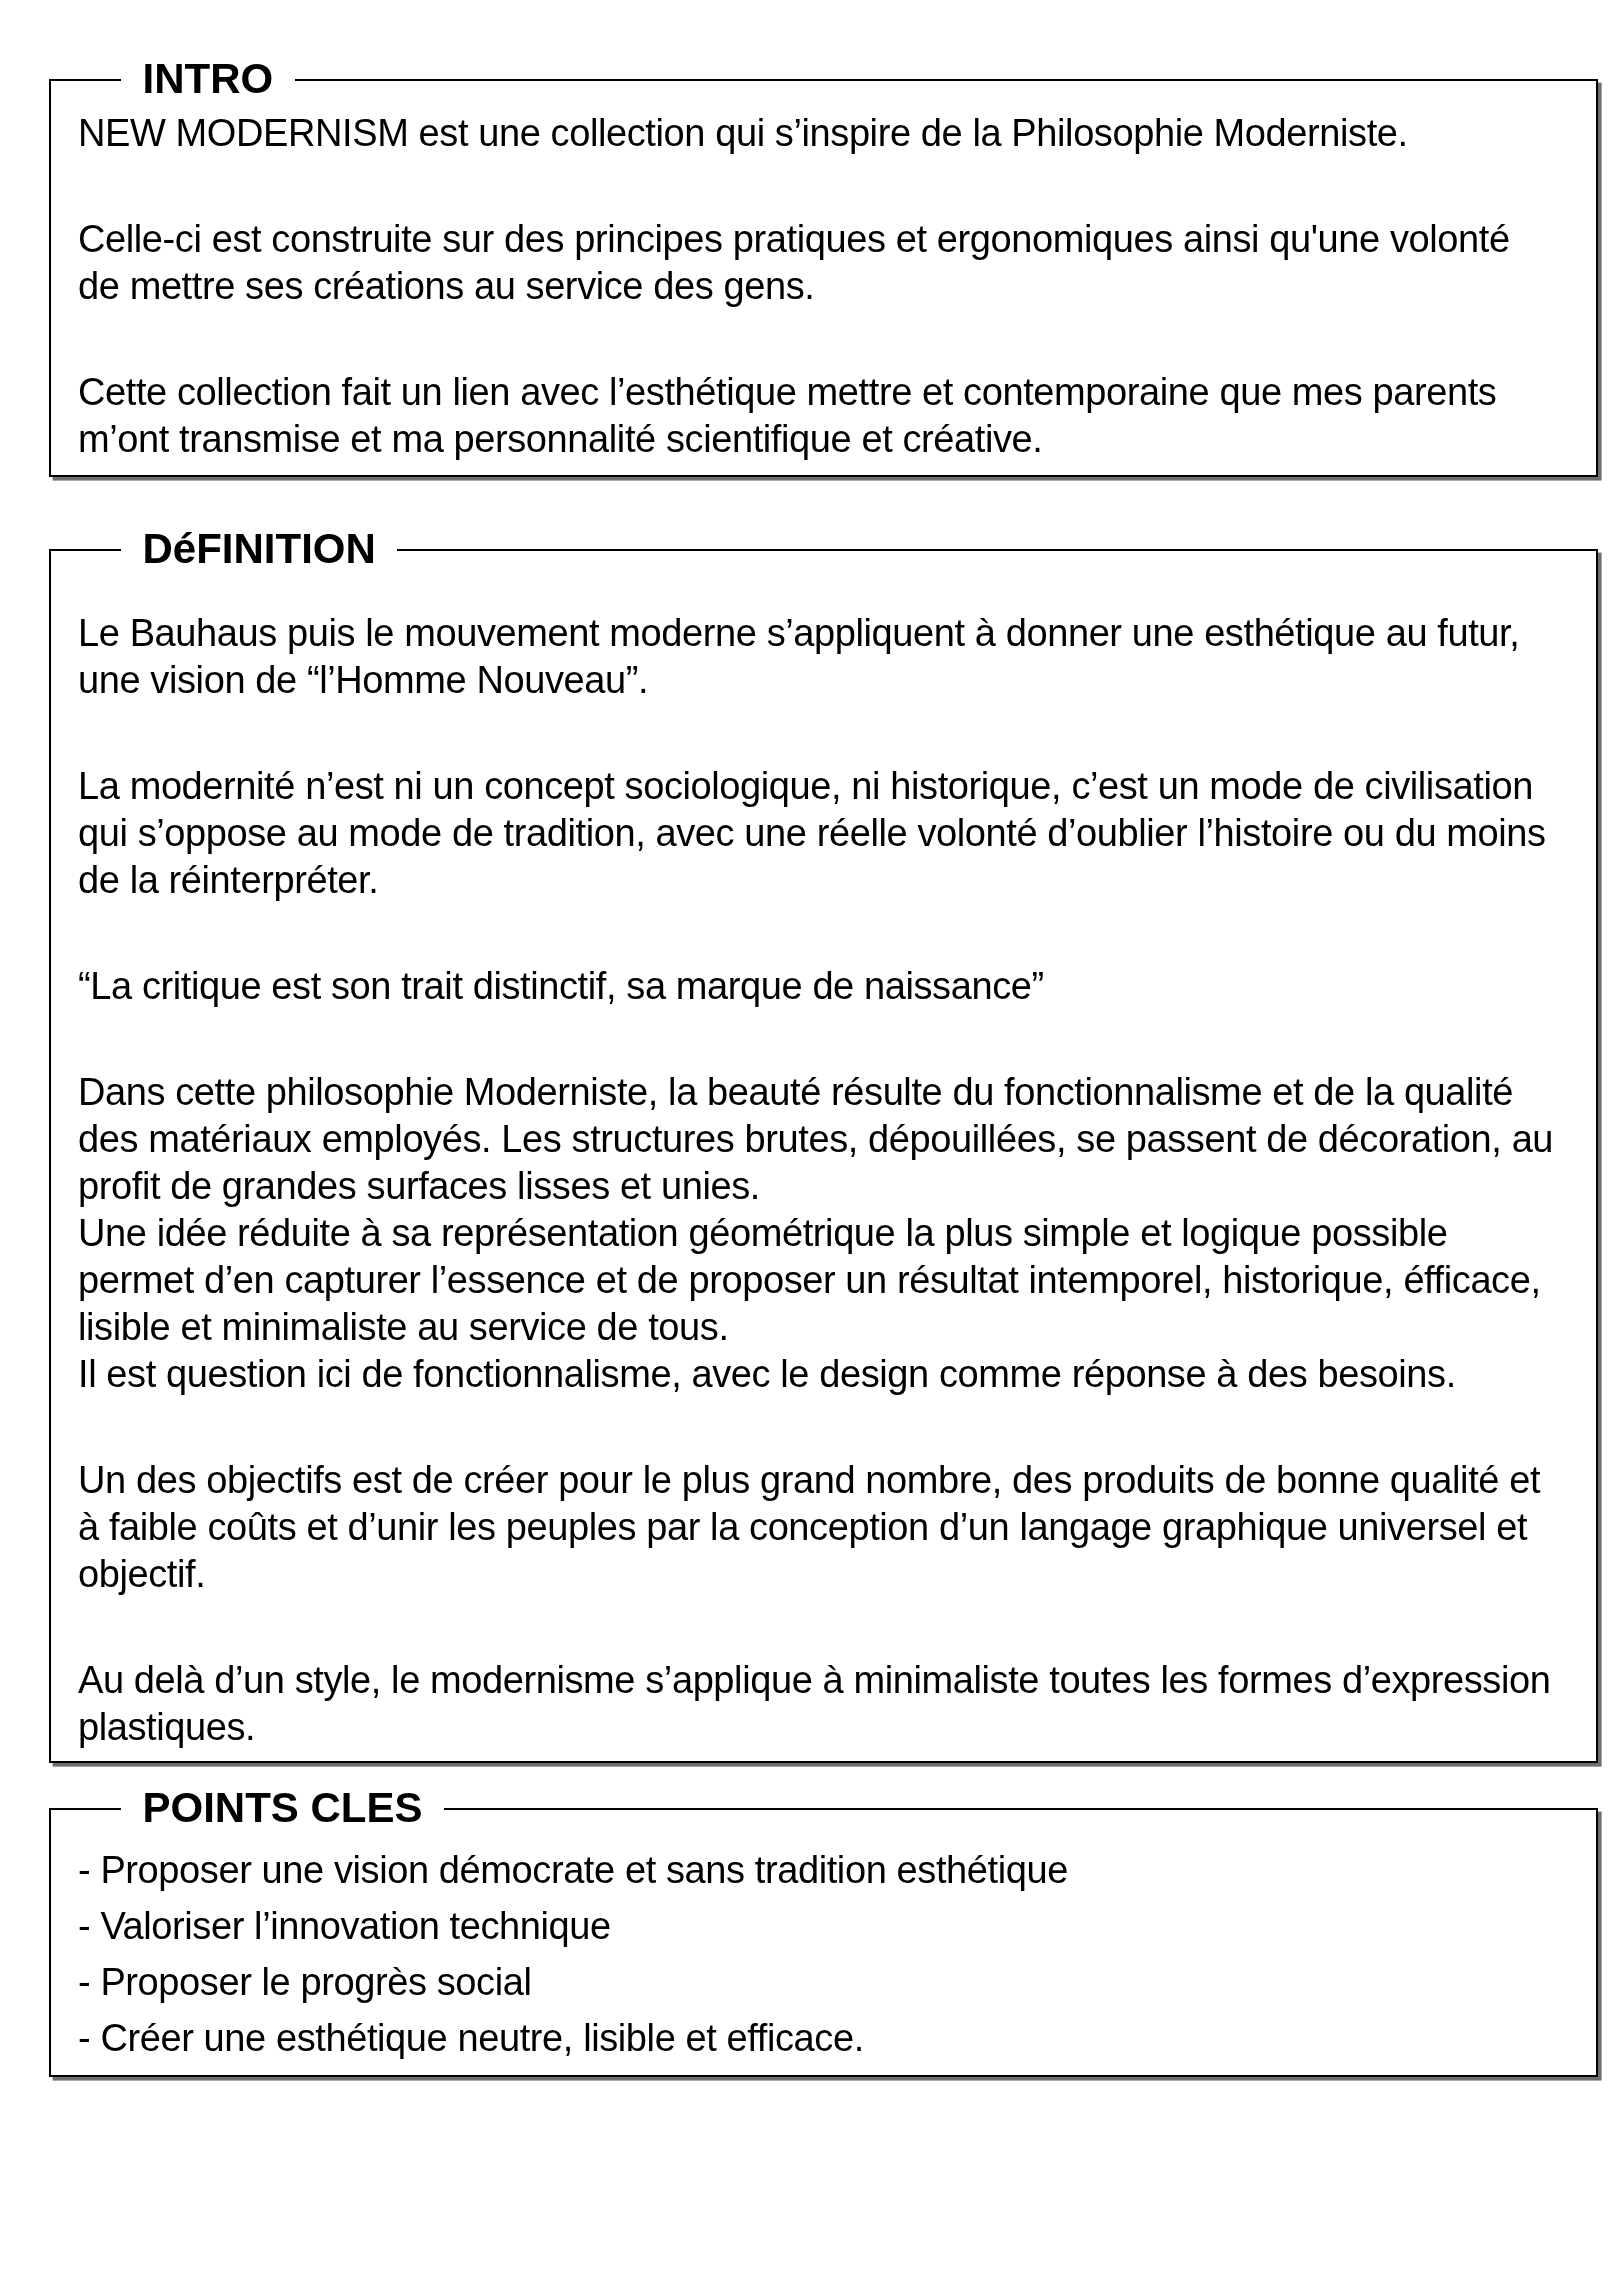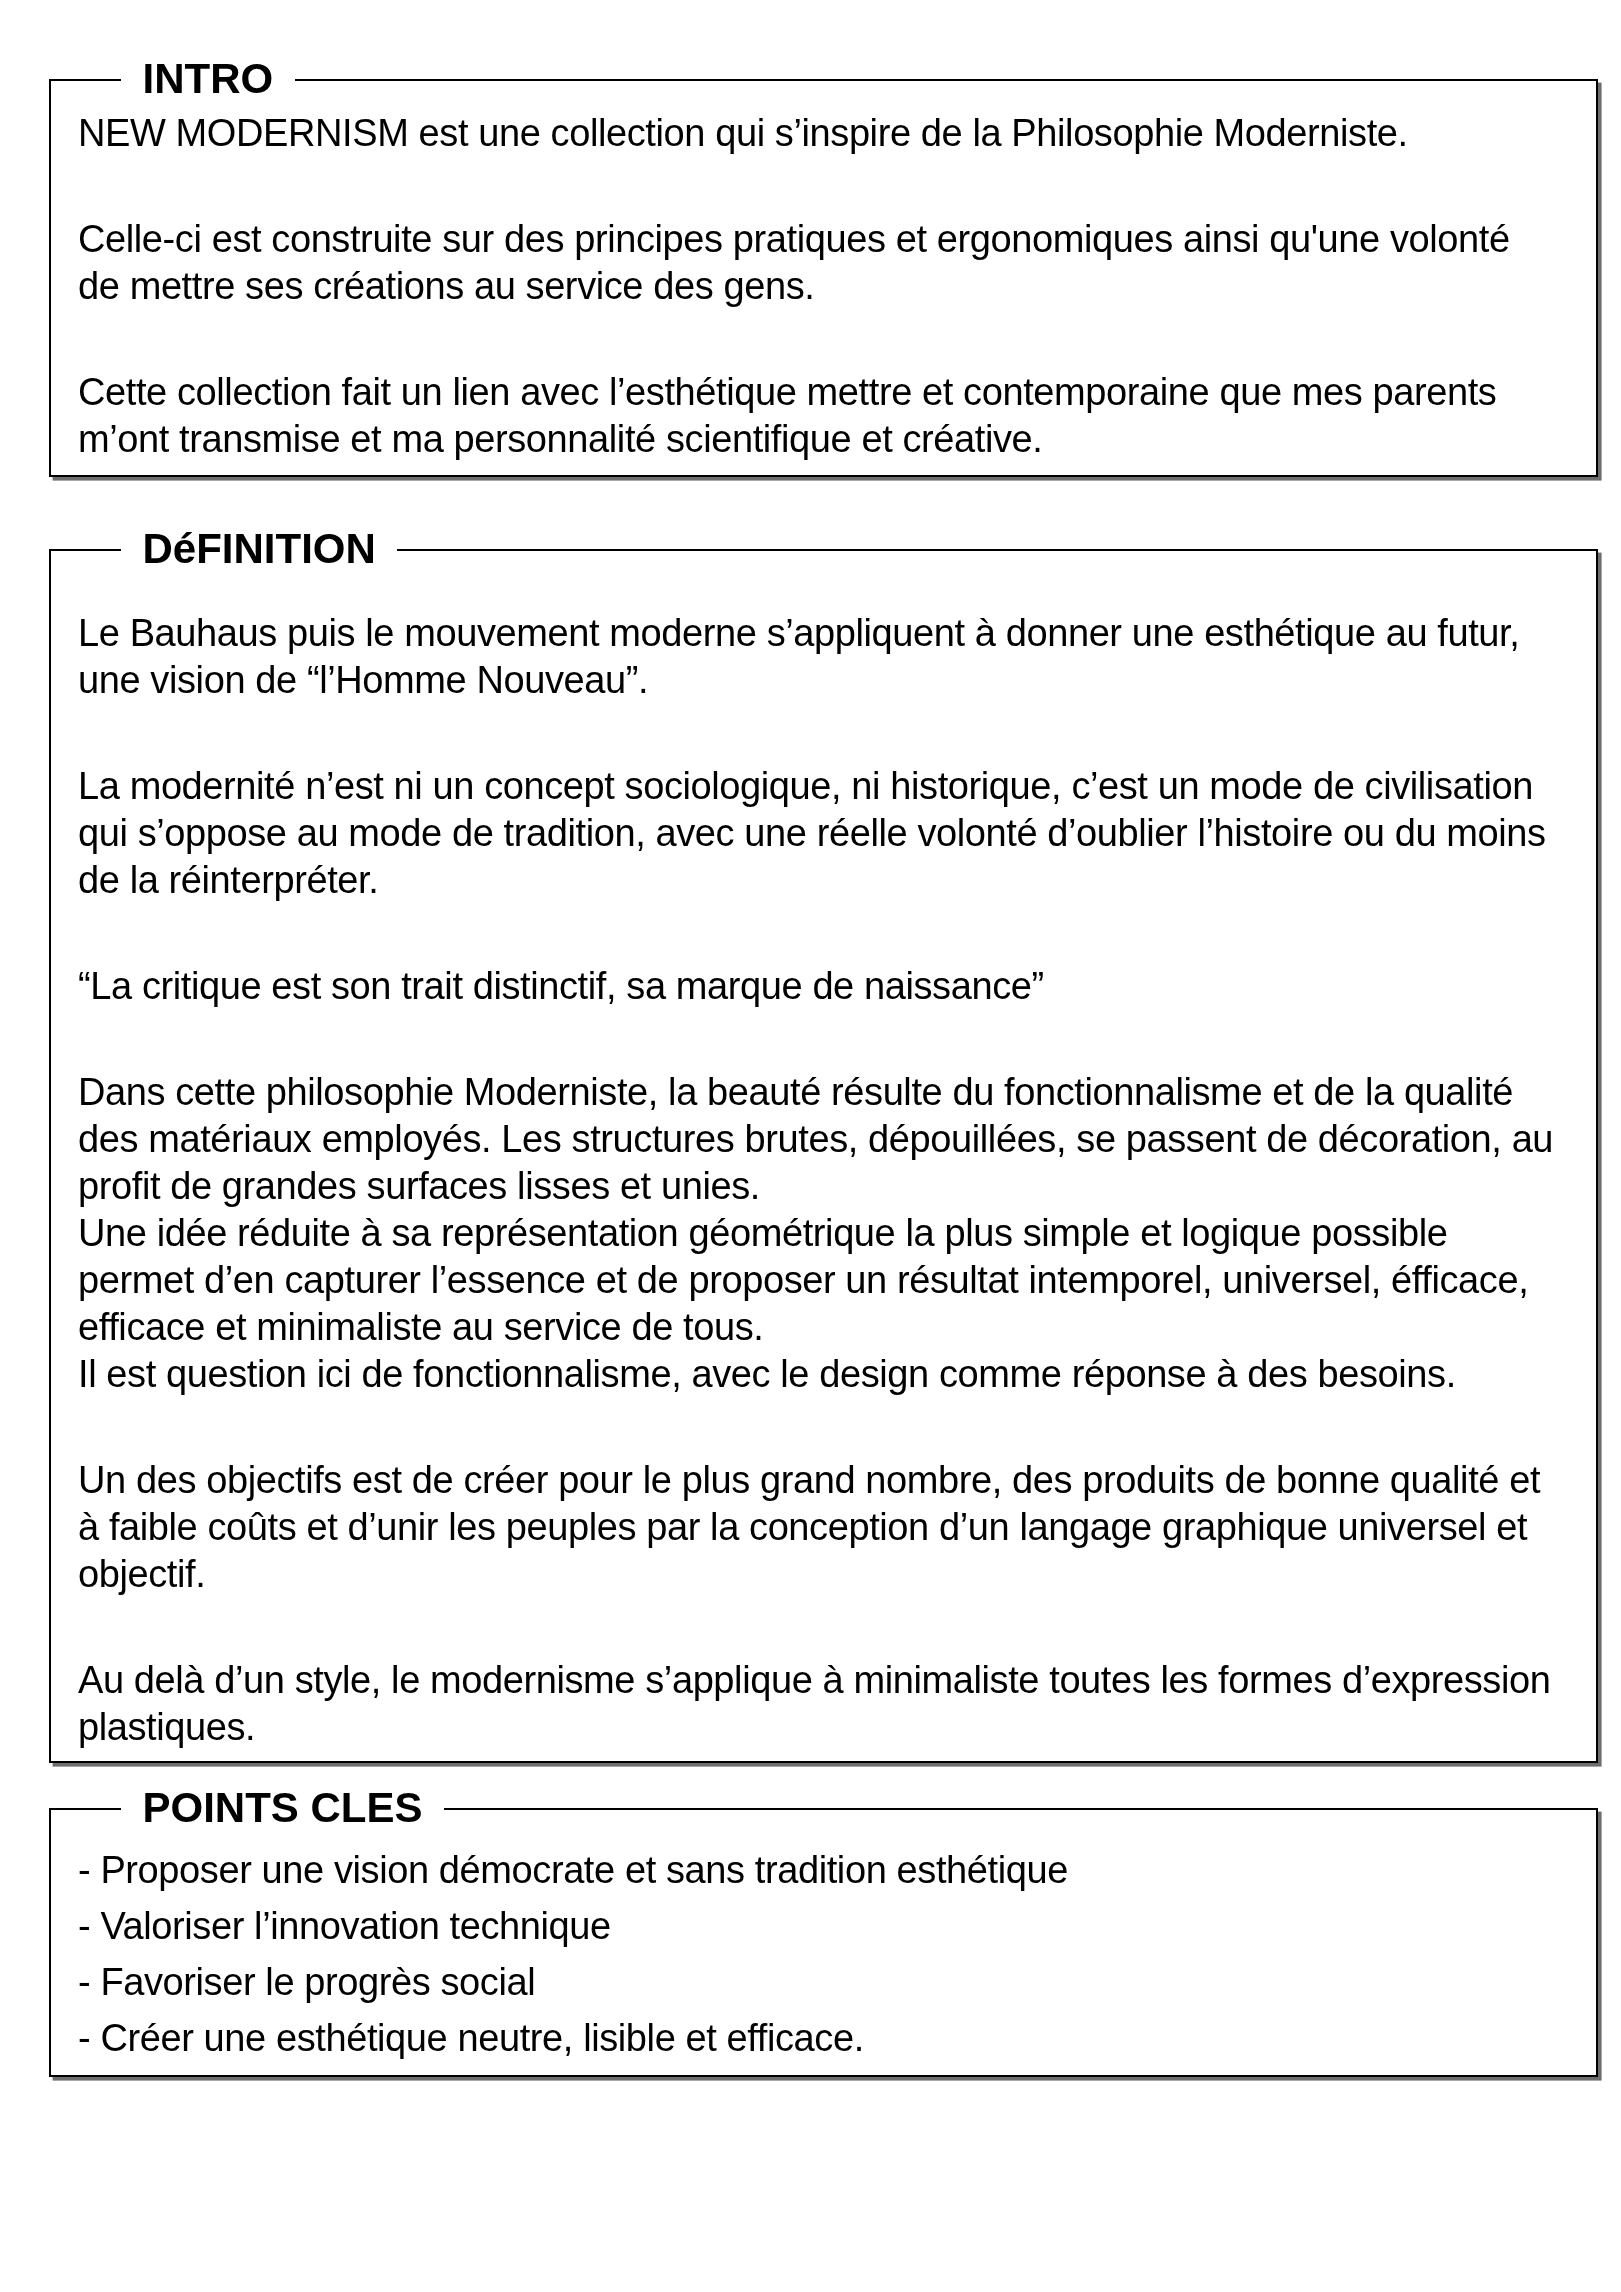--- a/index.html
+++ b/index.html
@@ -65,31 +65,31 @@
       </div>
   </section>
 
   <section class="box" id="sec-1">
     <h2 class="box-title">DéFINITION</h2>
     <div class="box-body">
         <p>Le Bauhaus puis le mouvement moderne s’appliquent à donner une esthétique au futur, une vision de “l’Homme Nouveau”.</p>
         <p class="gap">La modernité n’est ni un concept sociologique, ni historique, c’est un mode de civilisation qui s’oppose au mode de tradition, avec une réelle volonté d’oublier l’histoire ou du moins de la réinterpréter.</p>
         <p class="gap">“La critique est son trait distinctif, sa marque de naissance”</p>
         <p class="gap">Dans cette philosophie Moderniste, la beauté résulte du fonctionnalisme et de la qualité des matériaux employés. Les structures brutes, dépouillées, se passent de décoration, au profit de grandes surfaces lisses et unies.</p>
-        <p>Une idée réduite à sa représentation géométrique la plus simple et logique possible permet d’en capturer l’essence et de proposer un résultat intemporel, universel, éfficace, efficace et minimaliste au service de tous.</p>
+        <p>Une idée réduite à sa représentation géométrique la plus simple et logique possible permet d’en capturer l’essence et de proposer un résultat intemporel, historique, éfficace, lisible et minimaliste au service de tous.</p>
         <p>Il est question ici de fonctionnalisme, avec le design comme réponse à des besoins.</p>
         <p class="gap">Un des objectifs est de créer pour le plus grand nombre, des produits de bonne qualité et à faible coûts et d’unir les peuples par la conception d’un langage graphique universel et objectif.</p>
         <p class="gap">Au delà d’un style, le modernisme s’applique à minimaliste toutes les formes d’expression plastiques.</p>
       </div>
   </section>
 
   <section class="box" id="sec-2">
     <h2 class="box-title">POINTS CLES</h2>
     <div class="box-body">
         <p>- Proposer une vision démocrate et sans tradition esthétique</p>
         <p>- Valoriser l’innovation technique</p>
-        <p>- Favoriser le progrès social</p>
+        <p>- Proposer le progrès social</p>
         <p>- Créer une esthétique neutre, lisible et efficace.</p>
       </div>
   </section>
 
 </main>
 
 
 </body></html>

